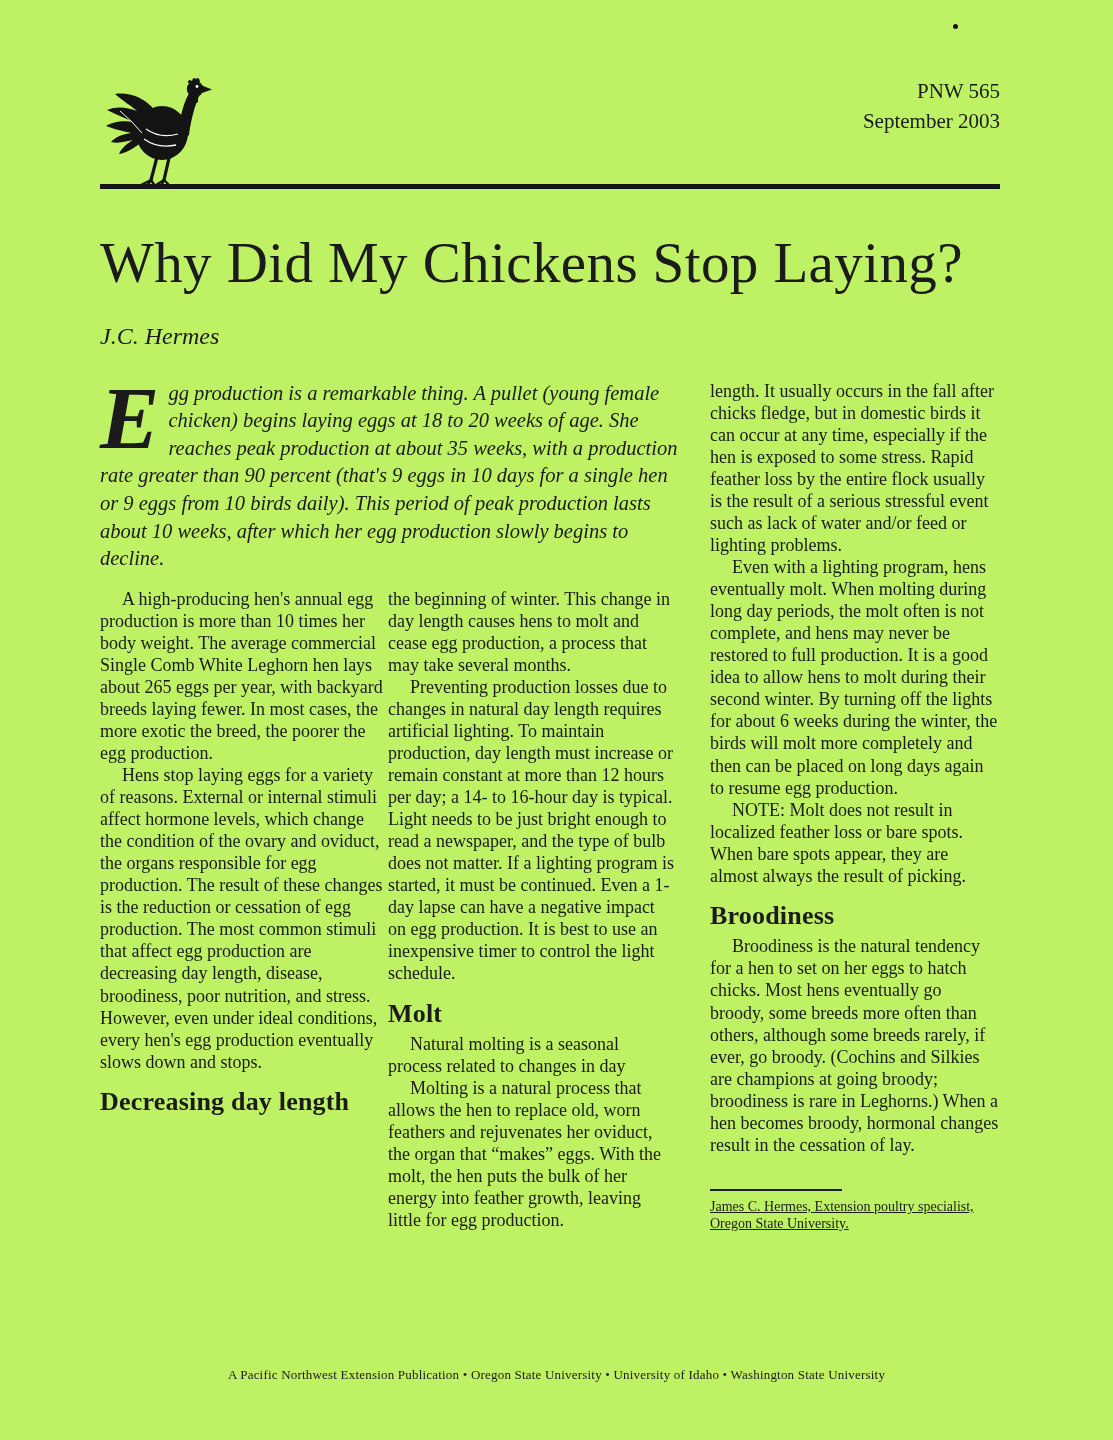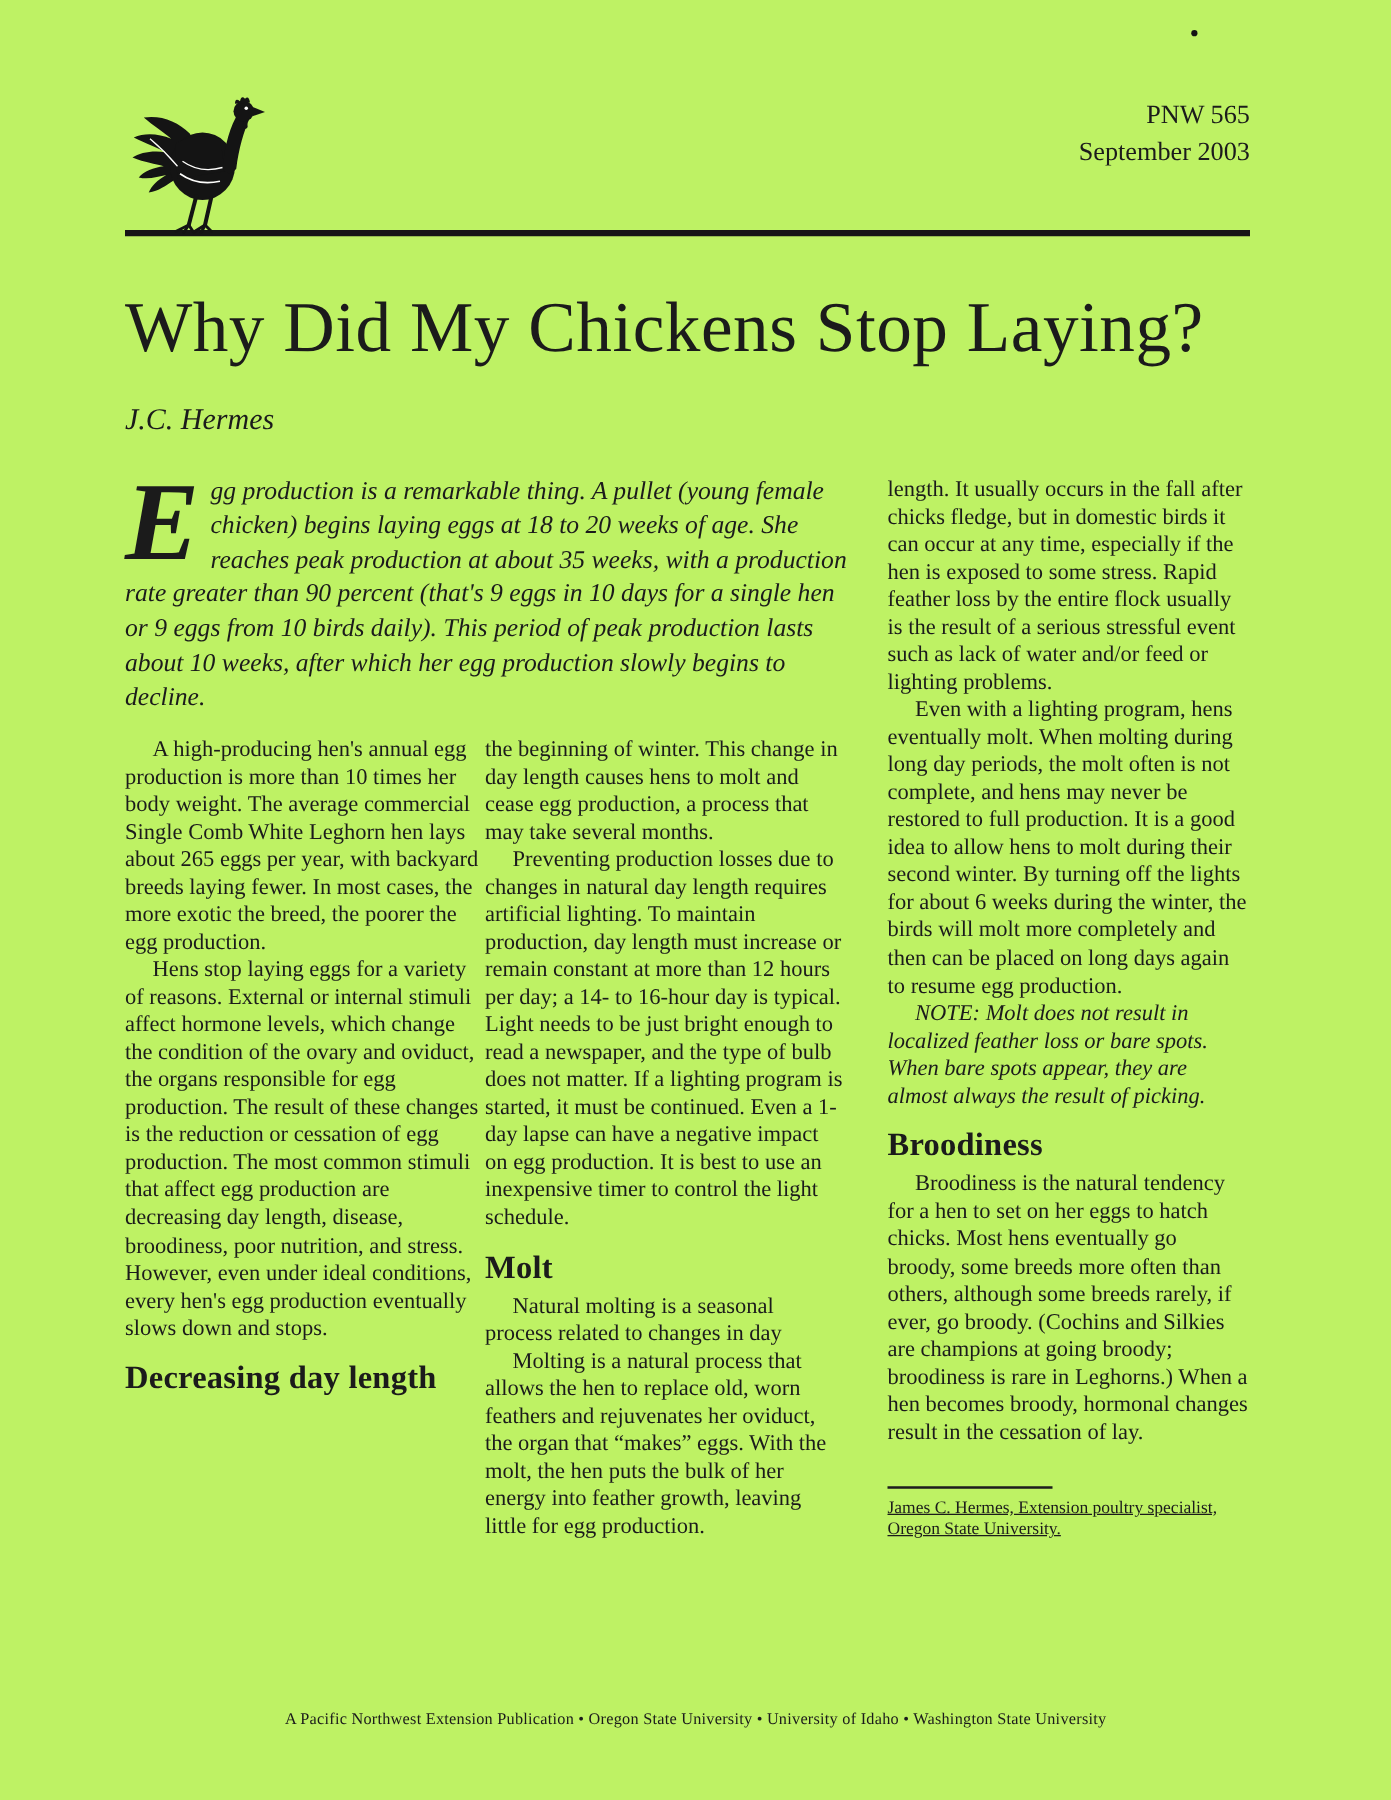--- a/index.html
+++ b/index.html
@@ -54,21 +54,21 @@
     font-size:89px;
     line-height:.74;
     font-weight:bold;
     font-style:italic;
     padding:6px 9px 0 0;
   }
   .two-cols { display:flex; margin-top:15px; }
 
   p.body-p { text-indent:22px; }
   p.cont { text-indent:0; }
-  p.note { font-style:italic; }
+  p.note { }
   h2.sec {
     font-size:26px;
     font-weight:bold;
     letter-spacing:.2px;
     margin:15px 0 5px;
     line-height:1.1;
   }
 
   
   .footnote { margin-top:33px; }

